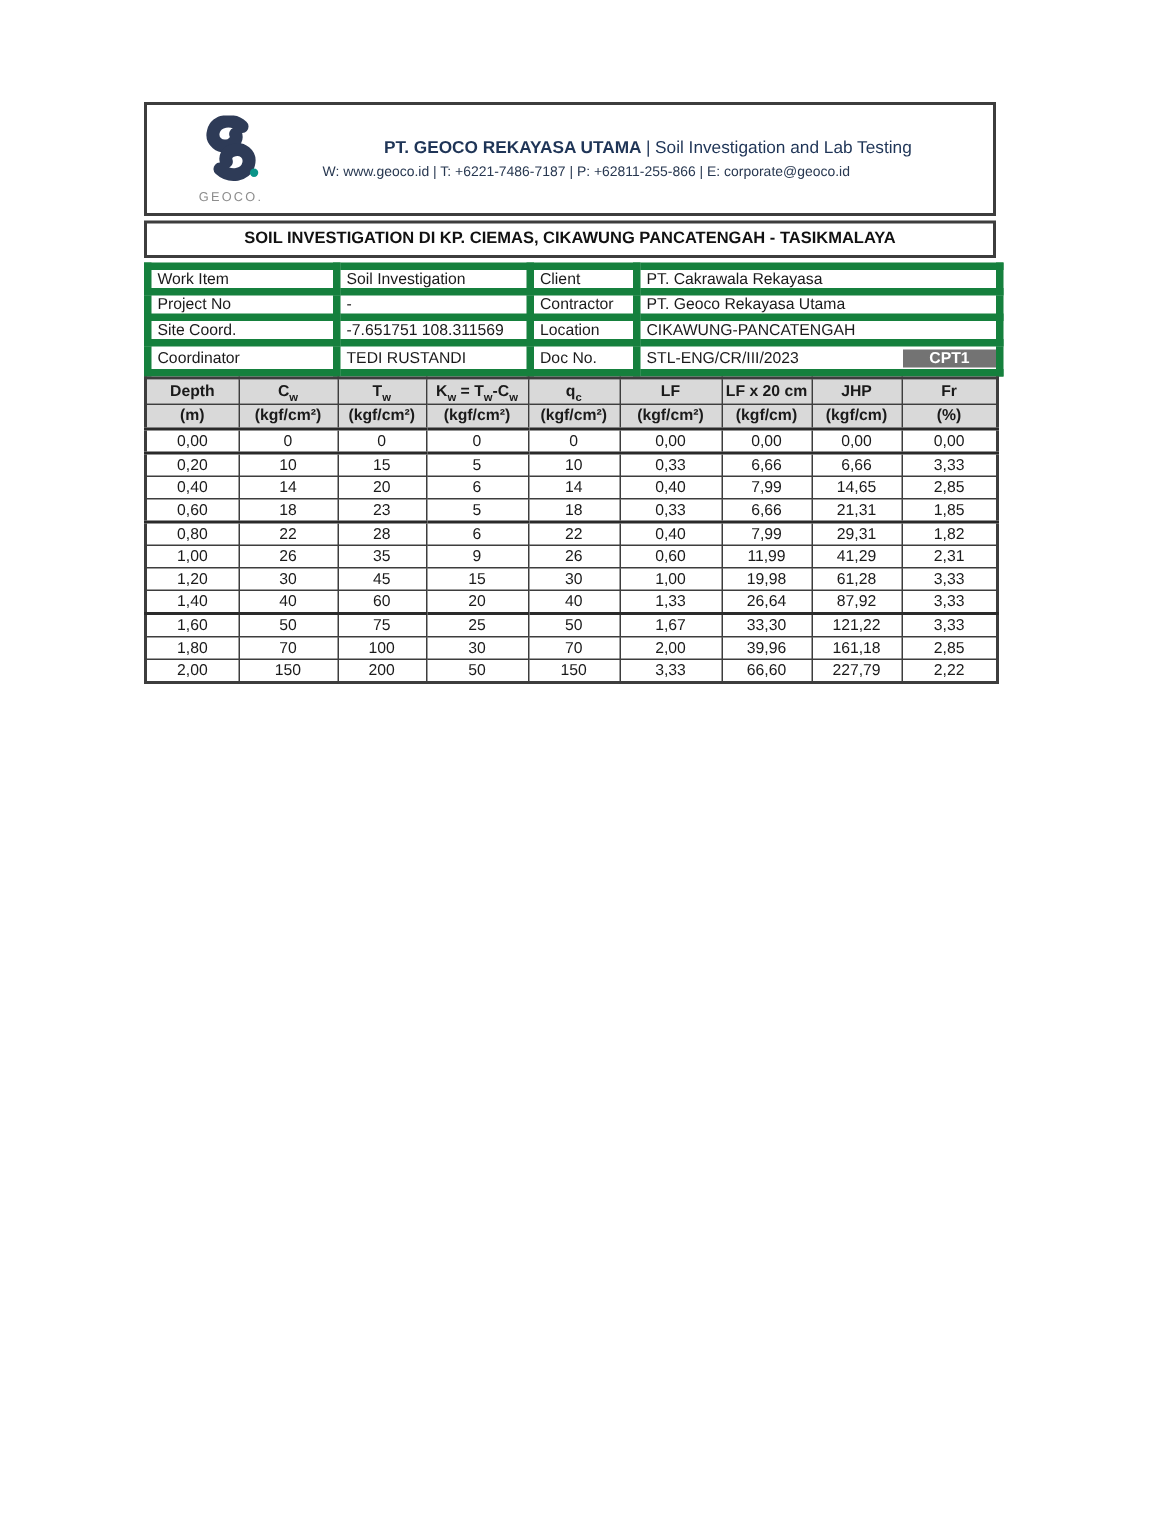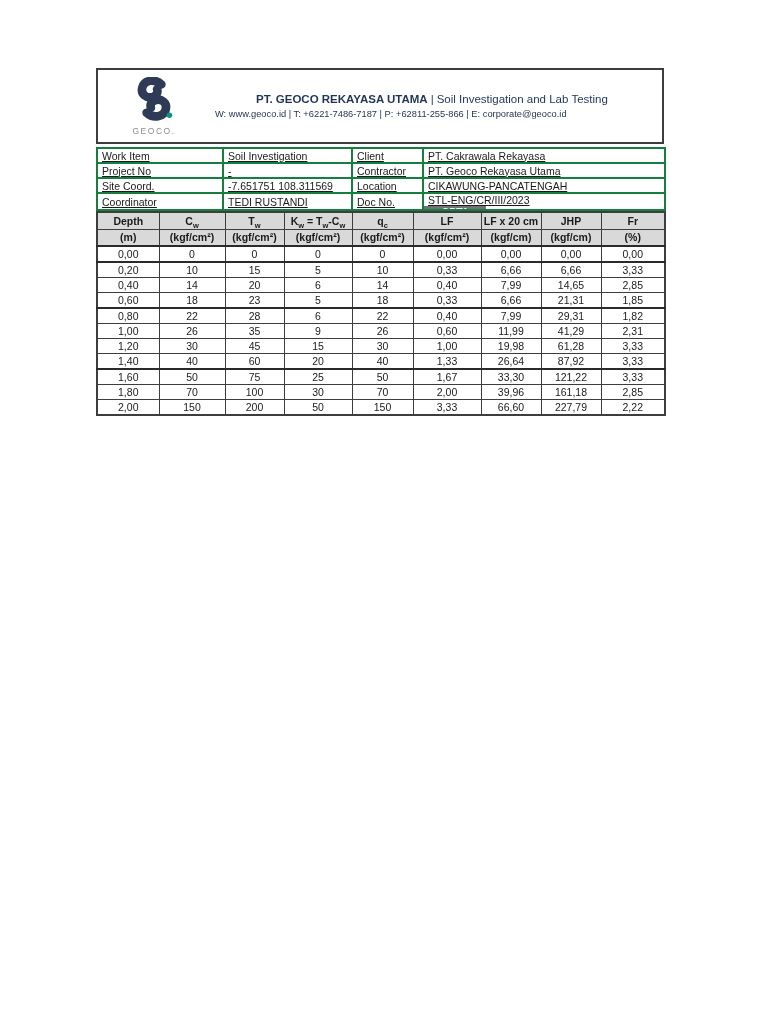--- a/index.html
+++ b/index.html
@@ -25,26 +25,26 @@
 
   
   .title-box {
     box-sizing:border-box; border:2px solid #3d3d3d; height:25px; line-height:21px;
     text-align:center; font-weight:bold; font-size:11px; margin-bottom:3px; color:#111;
   }
 
   
   table { border-collapse:collapse; table-layout:fixed; width:568px; }
   .meta-table td {
-    box-sizing:border-box; border:2px solid #15803d; height:15px;
-    font-size:10.5px; padding:0 4px; white-space:nowrap; overflow:hidden;text-decoration:underline;
+    box-sizing:border-box; border:5px solid #15803d; height:15px;
+    font-size:10.5px; padding:0 4px; white-space:nowrap; overflow:hidden;
   }
   .meta-table { border:2px solid #3d3d3d; }
   .doc-cell { padding:0 !important; }
-  .doc-wrap { display:flex; height:15px; align-items:flex-start;flex-direction:column; }
+  .doc-wrap { display:flex; height:15px; align-items:center; }
   .doc-no { flex:1; padding-left:4px; display:flex; align-items:center; }
   .cpt-badge {
     width:62px; background:#737373; color:#ffffff; font-weight:bold; font-size:10.5px;
     display:flex; align-items:center; justify-content:center;
   }
 
   
   .data-table { border:2px solid #3d3d3d; }
   .data-table th, .data-table td {
     box-sizing:border-box; border:1px solid #3d3d3d; text-align:center;
@@ -72,20 +72,21 @@
         <div class="logo-wordmark">GEOCO.</div>
       </div>
       <div class="company-info">
         <div class="company-line1">
           <span class="company-name">PT. GEOCO REKAYASA UTAMA</span><span class="company-sep">|</span><span class="company-tagline">Soil Investigation and Lab Testing</span>
         </div>
         <div class="company-contact">W: www.geoco.id | T: +6221-7486-7187 | P: +62811-255-866 | E: corporate@geoco.id</div>
       </div>
     </div>
 
+    <div class="title-box">SOIL INVESTIGATION DI KP. CIEMAS, CIKAWUNG PANCATENGAH - TASIKMALAYA</div>
 
     <table class="meta-table">
       <colgroup>
           <col style="width: 126px;">
           <col style="width: 129px;">
           <col style="width: 71px;">
           <col style="width: 242px;">
         </colgroup>
       <tbody>
           <tr>

